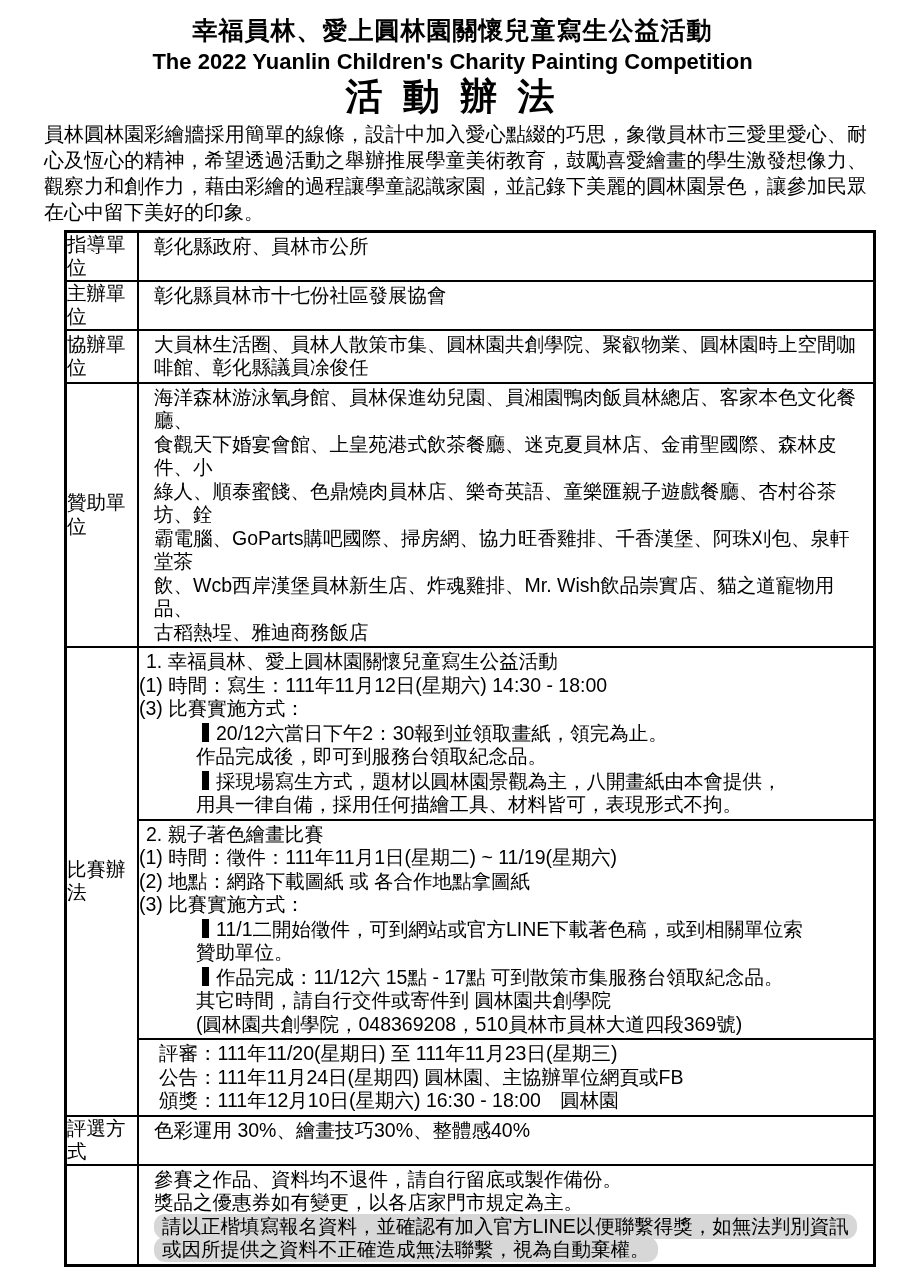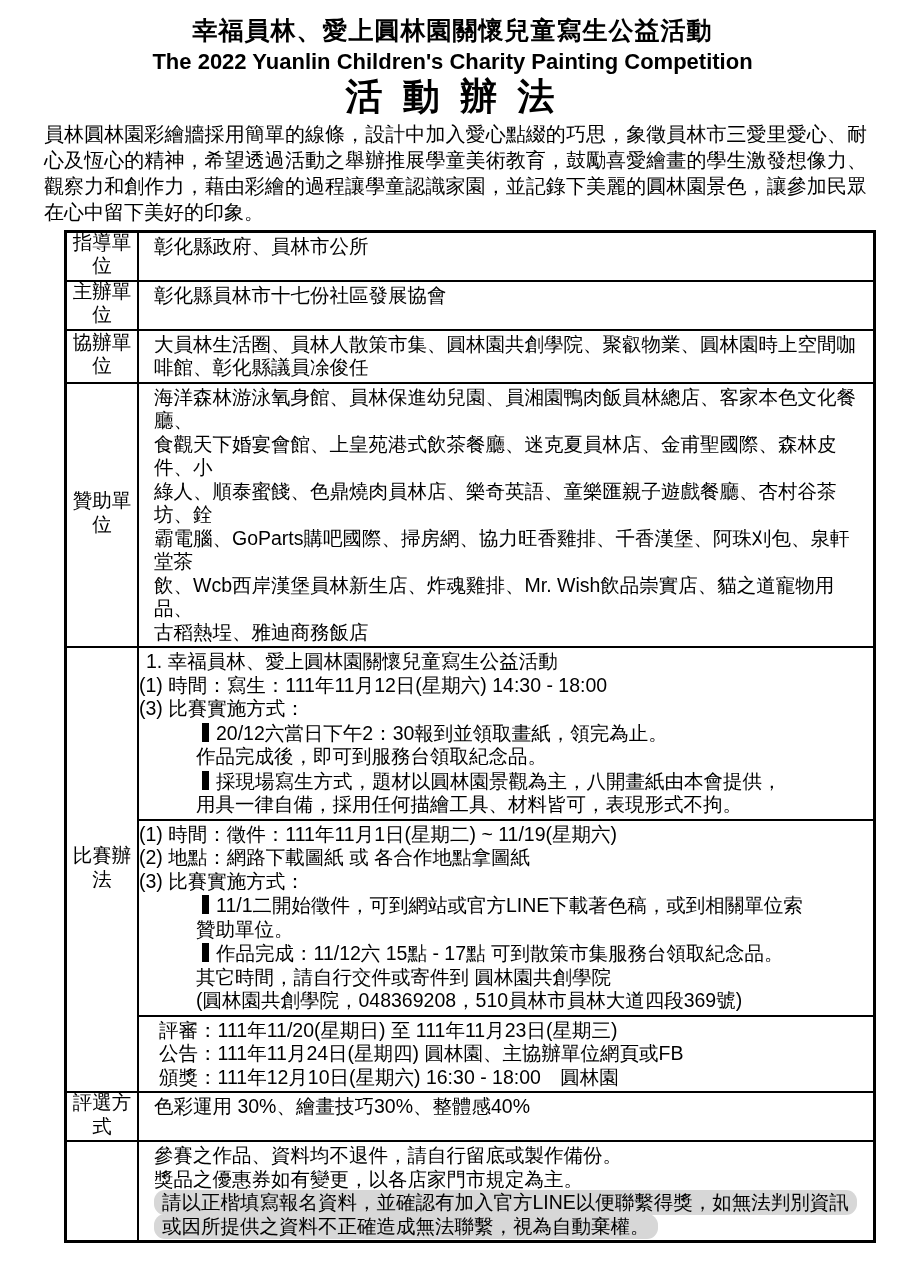--- a/index.html
+++ b/index.html
@@ -27,22 +27,20 @@
   
   .info-table{
     margin-left:64px;width:806px;border:3px solid #000;
     font-size:19.5px;line-height:23.5px;
   }
   .row{display:flex;border-top:2px solid #000;}
   .row:first-child{border-top:none;}
   .label-cell{
     flex:none;width:70px;border-right:2px solid #000;
     display:flex;align-items:center;justify-content:center;
-    text-align:center;
-    font-family:Liberation Mono, monospace;
   }
   .content-cell{flex:1;min-width:0;}
   .block{padding:2px 0 2px 0;}
   .block + .block{border-top:2px solid #000;}
   .line{padding-right:16px;}
   .line.p {padding-left:15px;}
   .line.l0 {padding-left:7px;}
   .line.l1 {}
   .line.l2 {padding-left:63px;}
   .line.l3 {padding-left:57px;}
@@ -118,20 +116,21 @@
           <div class="block">
             <div class="line l0"><span class="txt">1. 幸福員林、愛上圓林園關懷兒童寫生公益活動</span></div>
             <div class="line l1"><span class="txt">(1) 時間：寫生：111年11月12日(星期六) 14:30 - 18:00</span></div>
             <div class="line l1"><span class="txt">(3) 比賽實施方式：</span></div>
             <div class="line l2"><span class="bar"></span><span class="txt">20/12六當日下午2：30報到並領取畫紙，領完為止。</span></div>
             <div class="line l3"><span class="txt">作品完成後，即可到服務台領取紀念品。</span></div>
             <div class="line l2"><span class="bar"></span><span class="txt">採現場寫生方式，題材以圓林園景觀為主，八開畫紙由本會提供，</span></div>
             <div class="line l3"><span class="txt">用具一律自備，採用任何描繪工具、材料皆可，表現形式不拘。</span></div>
           </div>
           <div class="block">
+            <div class="line l0"><span class="txt">2. 親子著色繪畫比賽</span></div>
             <div class="line l1"><span class="txt">(1) 時間：徵件：111年11月1日(星期二) ~ 11/19(星期六)</span></div>
             <div class="line l1"><span class="txt">(2) 地點：網路下載圖紙 或 各合作地點拿圖紙</span></div>
             <div class="line l1"><span class="txt">(3) 比賽實施方式：</span></div>
             <div class="line l2"><span class="bar"></span><span class="txt">11/1二開始徵件，可到網站或官方LINE下載著色稿，或到相關單位索</span></div>
             <div class="line l3"><span class="txt">贊助單位。</span></div>
             <div class="line l2"><span class="bar"></span><span class="txt">作品完成：11/12六 15點 - 17點 可到散策市集服務台領取紀念品。</span></div>
             <div class="line l3"><span class="txt">其它時間，請自行交件或寄件到 圓林園共創學院</span></div>
             <div class="line l3"><span class="txt">(圓林園共創學院，048369208，510員林市員林大道四段369號)</span></div>
           </div>
           <div class="block">

